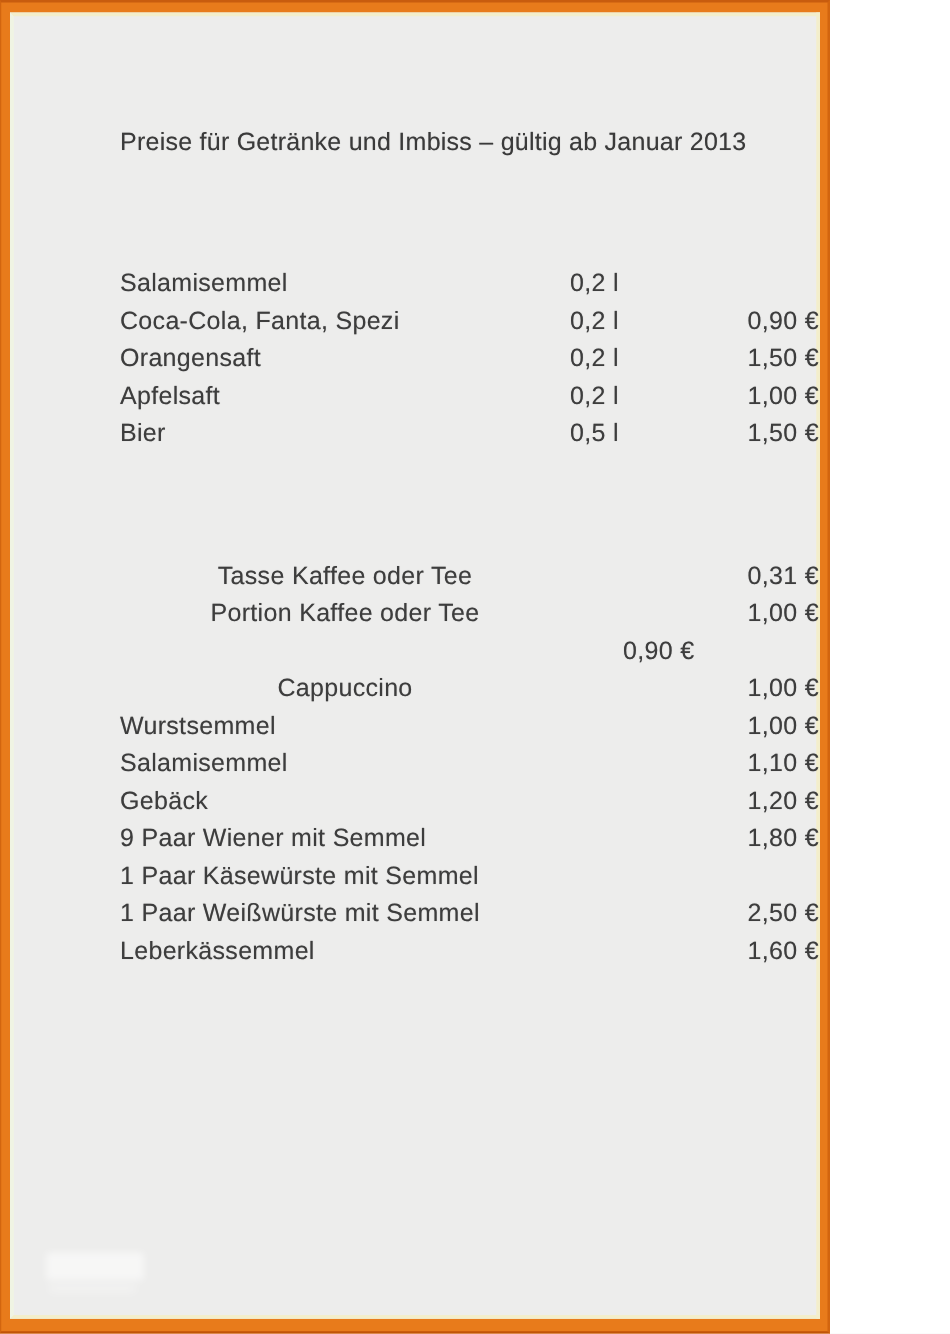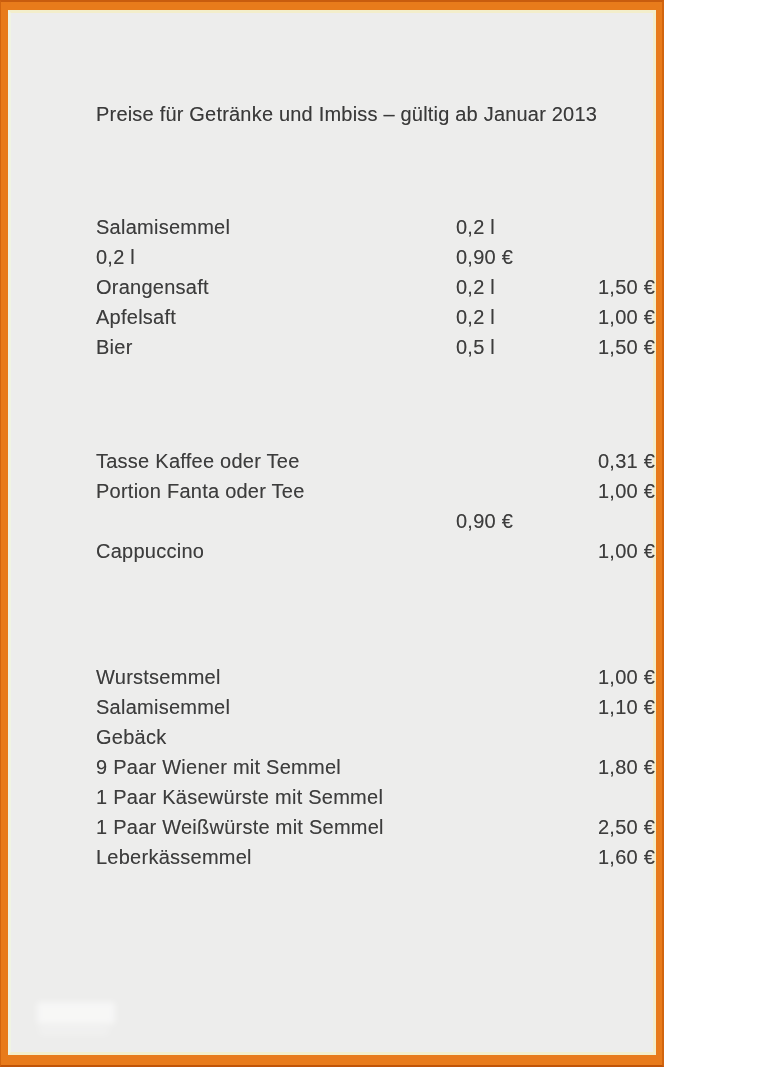--- a/index.html
+++ b/index.html
@@ -37,22 +37,22 @@
   }
   .title {
     font-size: 20px;
     line-height: 28px;
     letter-spacing: 0.2px;
     color: #3a3a3a;
     text-shadow: 0 0 0.6px rgba(58,58,58,0.45);
   }
   .menu-section { margin: 0; }
   .section-drinks { margin-top: 84px; }
-  .section-coffee { margin-top: 84px; }
-  .section-food   { margin-top: 96px; }
+  .section-coffee { margin-top: 84px; text-align: center; }
+  .section-food   { }
   .row {
     display: grid;
     grid-template-columns: 360px 142px auto;
     height: 30px;
     line-height: 30px;
     font-size: 20px;
     letter-spacing: 0.25px;
     color: #3d3d3d;
     text-shadow: 0 0 0.6px rgba(61,61,61,0.45);
     white-space: nowrap;
@@ -83,20 +83,21 @@
   <div class="page">
 
     <div class="title">Preise für Getränke und Imbiss – gültig ab Januar 2013</div>
 
     <div class="menu-section section-drinks">
       <div class="row">
         <span class="cell name">Salamisemmel</span>
         <span class="cell size">0,2 l</span>
       </div>
       <div class="row">
+        <span class="cell name">Coca-Cola, Fanta, Spezi</span>
         <span class="cell size">0,2 l</span>
         <span class="cell price">0,90 €</span>
       </div>
       <div class="row">
         <span class="cell name">Orangensaft</span>
         <span class="cell size">0,2 l</span>
         <span class="cell price">1,50 €</span>
       </div>
       <div class="row">
         <span class="cell name">Apfelsaft</span>
@@ -110,21 +111,21 @@
       </div>
     </div>
 
     <div class="menu-section section-coffee">
       <div class="row">
         <span class="cell name">Tasse Kaffee oder Tee</span>
         <span class="cell size"></span>
         <span class="cell price">0,31 €</span>
       </div>
       <div class="row">
-        <span class="cell name">Portion Fanta oder Tee</span>
+        <span class="cell name">Portion Kaffee oder Tee</span>
         <span class="cell size"></span>
         <span class="cell price">1,00 €</span>
       </div>
       <div class="row">
         <span class="cell size"></span>
         <span class="cell price">0,90 €</span>
       </div>
       <div class="row">
         <span class="cell name">Cappuccino</span>
         <span class="cell size"></span>
@@ -139,20 +140,21 @@
         <span class="cell price">1,00 €</span>
       </div>
       <div class="row">
         <span class="cell name">Salamisemmel</span>
         <span class="cell size"></span>
         <span class="cell price">1,10 €</span>
       </div>
       <div class="row">
         <span class="cell name">Gebäck</span>
         <span class="cell size"></span>
+        <span class="cell price">1,20 €</span>
       </div>
       <div class="row">
         <span class="cell name">9 Paar Wiener mit Semmel</span>
         <span class="cell size"></span>
         <span class="cell price">1,80 €</span>
       </div>
       <div class="row">
         <span class="cell name">1 Paar Käsewürste mit Semmel</span>
         <span class="cell size"></span>
       </div>

